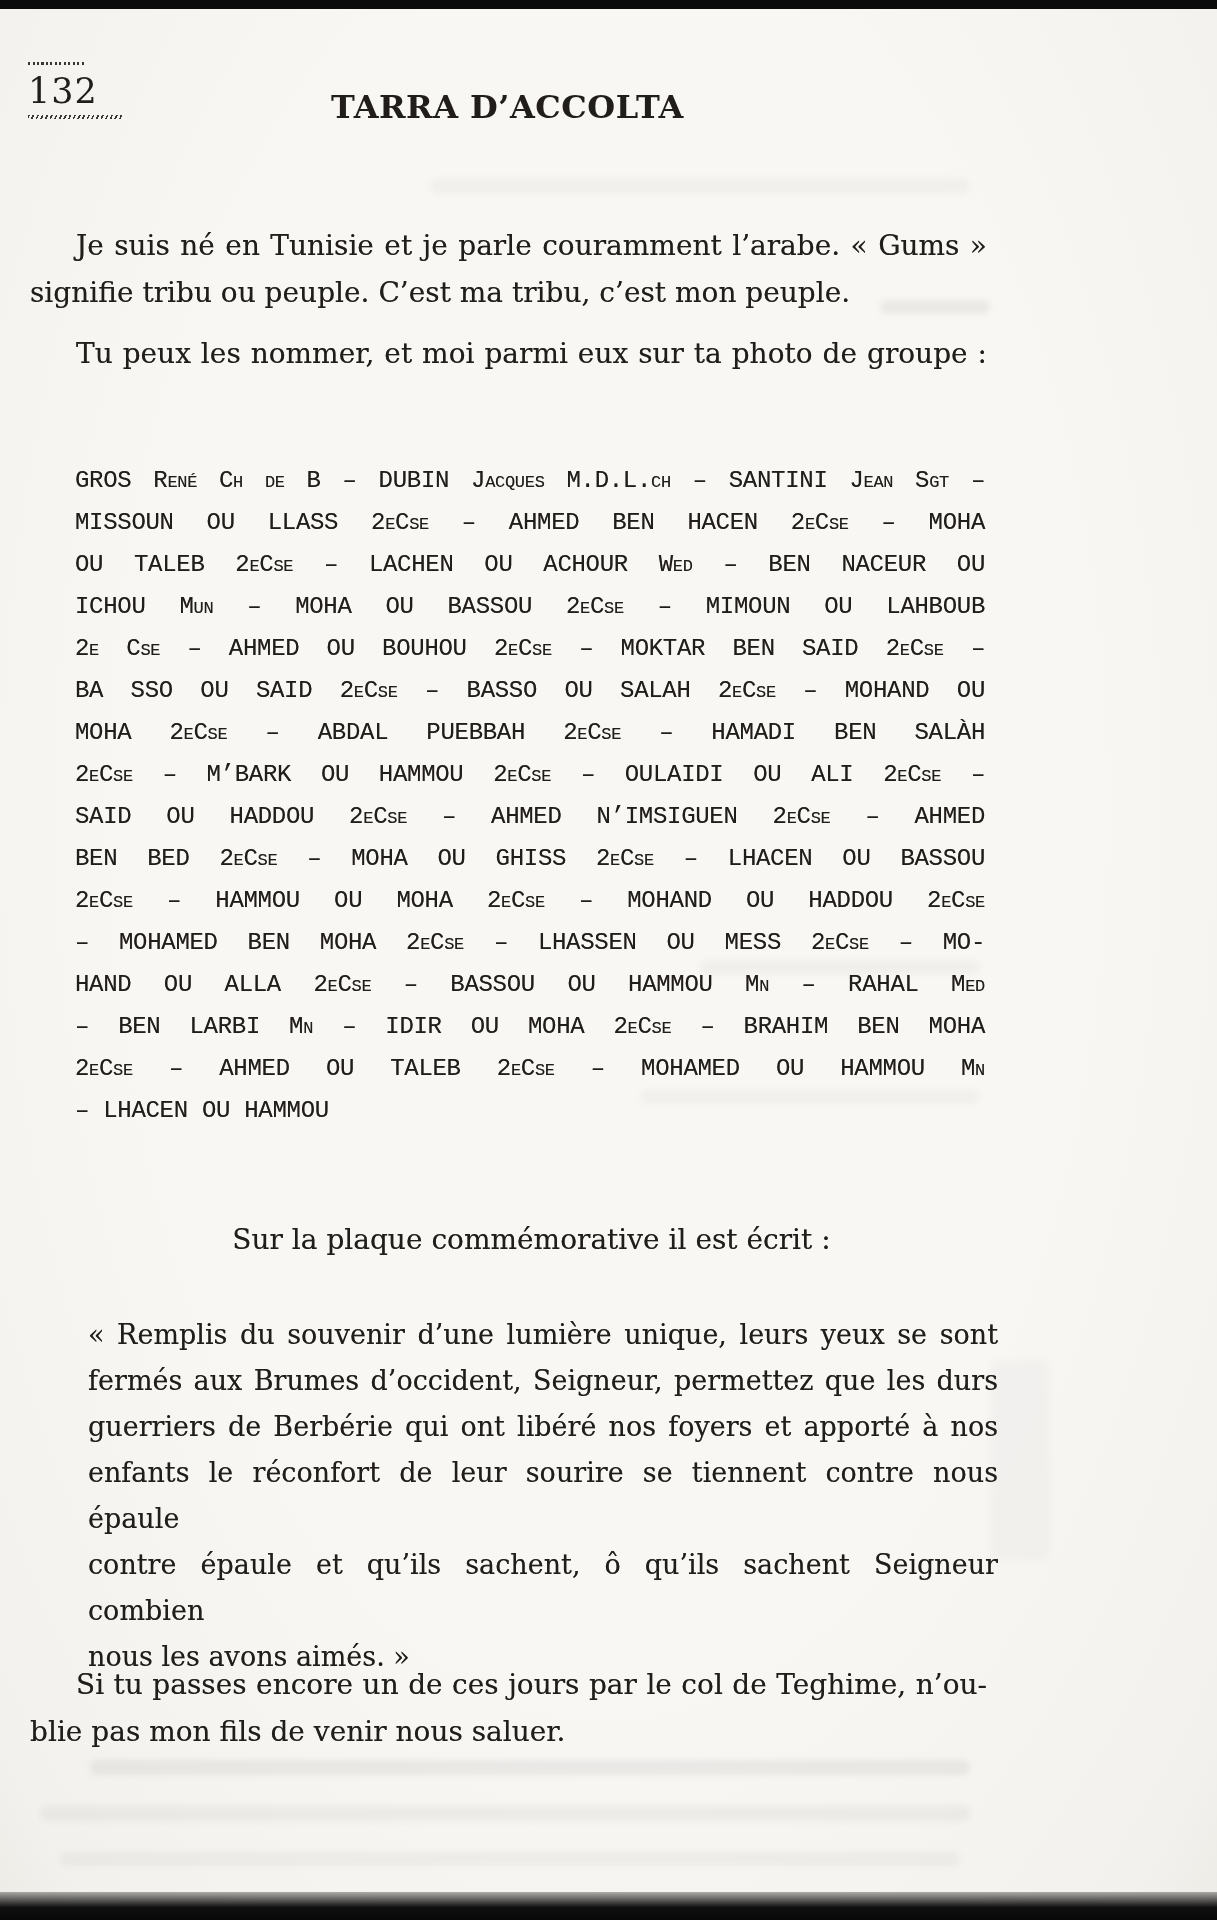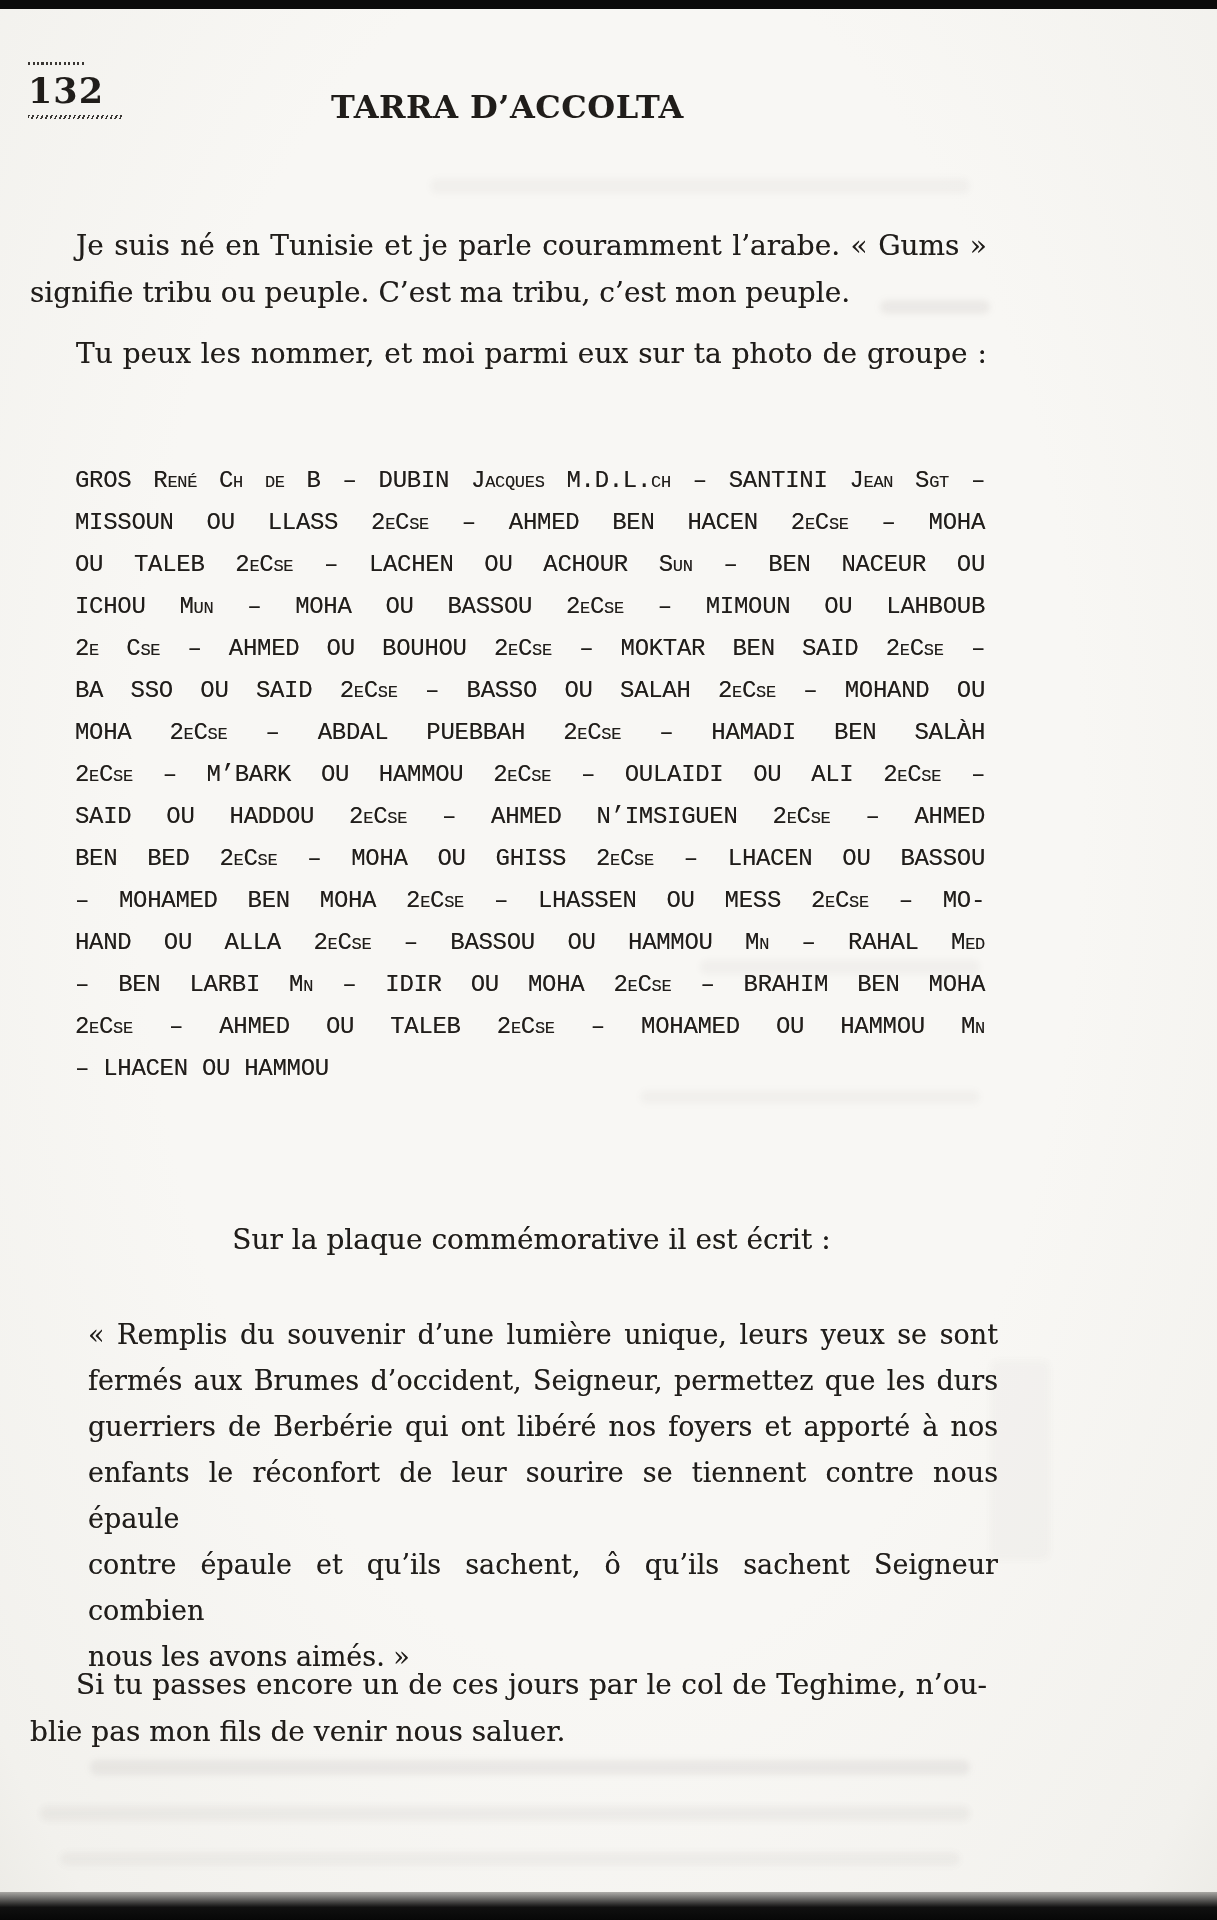--- a/index.html
+++ b/index.html
@@ -21,21 +21,21 @@
   .scan-bar-bottom {
     position: absolute; left: 0; top: 1892px; width: 1217px; height: 28px;
     background: linear-gradient(180deg, rgba(40,38,36,.35), #101010 55%, #070707);
   }
   .folio { position: absolute; left: 28px; top: 62px; }
   .rule-dotted {
     width: 58px; height: 3px; margin-bottom: 6px;
     background: repeating-linear-gradient(90deg, #3a3734 0 2px, transparent 2px 4.5px);
   }
   .folio-number {
-    font-size: 35px; font-weight: bold; letter-spacing: 1px; line-height: 40px;
+    font-size: 35px; font-weight: normal; letter-spacing: 1px; line-height: 40px;
   }
   .rule-wavy {
     width: 96px; height: 4px; margin-top: 4px;
     background: repeating-linear-gradient(115deg, #3a3734 0 1.6px, transparent 1.6px 4.2px);
   }
   .running-head {
     position: absolute; left: 30px; top: 88px; width: 955px;
     text-align: center; font-size: 32px; font-weight: bold; letter-spacing: 0.5px;
   }
   .block { position: absolute; }
@@ -91,28 +91,29 @@
   </div>
 
   <div class="block" id="para-intro">
     <div class="line indent jl">Je suis né en Tunisie et je parle couramment l’arabe. « Gums »</div>
     <div class="line">signifie tribu ou peuple. C’est ma tribu, c’est mon peuple.</div>
   </div>
 
   <div class="block" id="roster">
     <div class="roster-line jl">GROS René Ch de B – DUBIN Jacques M.D.L.ch – SANTINI Jean Sgt –</div>
     <div class="roster-line jl">MISSOUN OU LLASS 2eCse – AHMED BEN HACEN 2eCse – MOHA</div>
-    <div class="roster-line jl">OU TALEB 2eCse – LACHEN OU ACHOUR Sun – BEN NACEUR OU</div>
+    <div class="roster-line jl">OU TALEB 2eCse – LACHEN OU ACHOUR Wed – BEN NACEUR OU</div>
     <div class="roster-line jl">ICHOU Mun – MOHA OU BASSOU 2eCse – MIMOUN OU LAHBOUB</div>
     <div class="roster-line jl">2e Cse – AHMED OU BOUHOU 2eCse – MOKTAR BEN SAID 2eCse –</div>
     <div class="roster-line jl">BA SSO OU SAID 2eCse – BASSO OU SALAH 2eCse – MOHAND OU</div>
     <div class="roster-line jl">MOHA 2eCse – ABDAL PUEBBAH 2eCse – HAMADI BEN SALÀH</div>
     <div class="roster-line jl">2eCse – M’BARK OU HAMMOU 2eCse – OULAIDI OU ALI 2eCse –</div>
     <div class="roster-line jl">SAID OU HADDOU 2eCse – AHMED N’IMSIGUEN 2eCse – AHMED</div>
     <div class="roster-line jl">BEN BED 2eCse – MOHA OU GHISS 2eCse – LHACEN OU BASSOU</div>
+    <div class="roster-line jl">2eCse – HAMMOU OU MOHA 2eCse – MOHAND OU HADDOU 2eCse</div>
     <div class="roster-line jl">– MOHAMED BEN MOHA 2eCse – LHASSEN OU MESS 2eCse – MO-</div>
     <div class="roster-line jl">HAND OU ALLA 2eCse – BASSOU OU HAMMOU Mn – RAHAL Med</div>
     <div class="roster-line jl">– BEN LARBI Mn – IDIR OU MOHA 2eCse – BRAHIM BEN MOHA</div>
     <div class="roster-line jl">2eCse – AHMED OU TALEB 2eCse – MOHAMED OU HAMMOU Mn</div>
     <div class="roster-line">– LHACEN OU HAMMOU</div>
   </div>
 
   <div class="block" id="para-plaque">
     <div class="line indent">Sur la plaque commémorative il est écrit :</div>
   </div>

